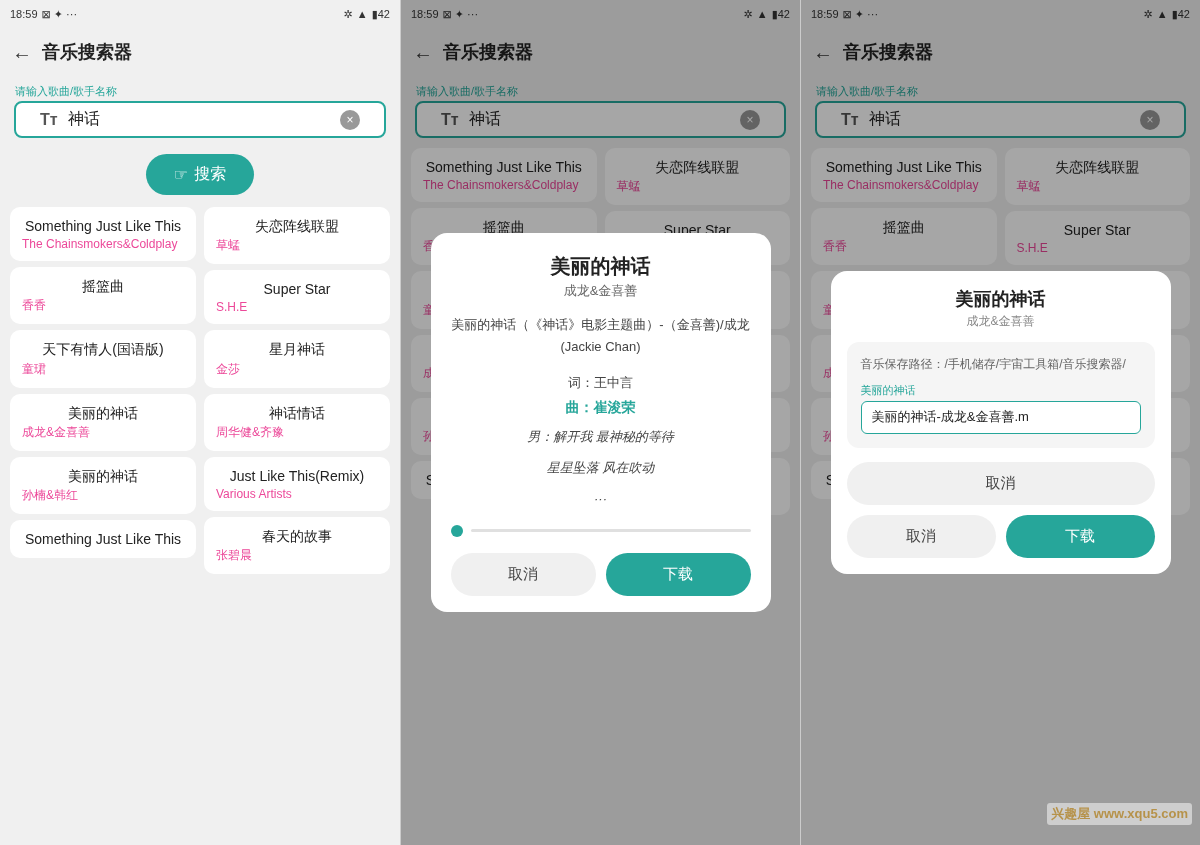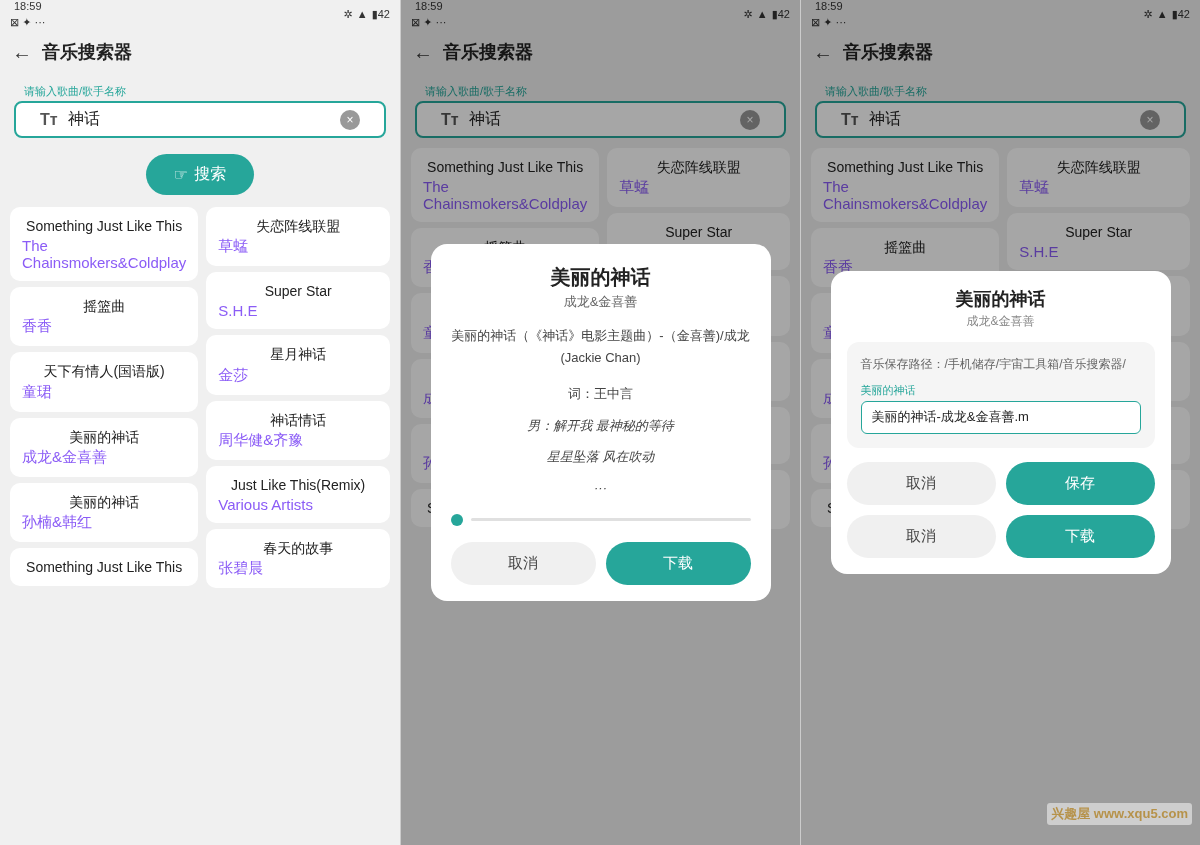--- a/index.html
+++ b/index.html
@@ -31,21 +31,21 @@
     .status-bar {
       height: 28px;
       background: #f0f0f0;
       display: flex;
       align-items: center;
       justify-content: space-between;
       padding: 0 10px;
       font-size: 11px;
       color: #333;
     }
-    .status-left { display: flex; align-items: center; gap: 4px; flex-direction: column; }
+    .status-left { display: flex; align-items: center; gap: 4px; }
     .status-right { display: flex; align-items: center; gap: 4px; }
 
     
     .app-header {
       height: 48px;
       background: #f0f0f0;
       display: flex;
       align-items: center;
       padding: 0 12px;
       gap: 10px;
@@ -63,21 +63,21 @@
 
     
     .search-area {
       padding: 8px 14px 6px;
       background: #f0f0f0;
     }
     .search-label {
       font-size: 11px;
       color: #26a69a;
       margin-bottom: 2px;
-      margin-left: 10px;
+      margin-left: 1px;
     }
     .search-box {
       display: flex;
       align-items: center;
       background: #fff;
       border: 2px solid #26a69a;
       border-radius: 8px;
       padding: 6px 24px;
       gap: 6px;
     }
@@ -145,22 +145,22 @@
       cursor: pointer;
     }
     .result-title {
       font-size: 14px;
       color: #222;
       font-weight: 500;
       line-height: 1.3;
       text-align: center;
     }
     .result-artist {
-      font-size: 15px;
-      color: #8b5cf6;
+      font-size: 12px;
+      color: #ec4899;
       margin-top: 2px;
     }
 
     
     .overlay {
       position: absolute;
       top: 0; left: 0; right: 0; bottom: 0;
       background: rgba(0,0,0,0.35);
       z-index: 10;
       display: flex;
@@ -498,20 +498,21 @@
         </div>
       </div>
   </div>
 
   <div class="overlay">
     <div class="song-card">
       <div class="song-card-title">美丽的神话</div>
       <div class="song-card-artist">成龙&amp;金喜善</div>
       <div class="song-card-body">美丽的神话（《神话》电影主题曲）-（金喜善)/成龙 (Jackie Chan)</div>
       <div class="song-card-body">词：王中言</div>
+      <div class="song-card-composer">曲：崔浚荣</div>
       <div class="song-card-lyrics">男：解开我 最神秘的等待</div>
       <div class="song-card-lyrics">星星坠落 风在吹动</div>
       <div class="song-card-lyrics">···</div>
       <div class="song-card-progress">
         <div class="progress-dot"></div>
         <div class="progress-bar-bg"></div>
       </div>
       <div class="card-actions">
         <button class="btn-cancel">取消</button>
         <button class="btn-download">下载</button>
@@ -605,21 +606,20 @@
       <div class="save-song-artist">成龙&amp;金喜善</div>
 
       <div class="save-inner-card">
         <div class="save-path-text">音乐保存路径：/手机储存/宇宙工具箱/音乐搜索器/</div>
         <div class="filename-label">美丽的神话</div>
         <input class="filename-input" readonly="" value="美丽的神话-成龙&amp;金喜善.m" style="">
       </div>
 
       <div class="save-actions">
         <button class="btn-cancel">取消</button>
-        <button class="btn-download">保存</button>
       </div>
 
       <div class="card-actions" style="margin-top:10px;">
         <button class="btn-cancel">取消</button>
         <button class="btn-download">下载</button>
       </div>
     </div>
   </div>
 
   <div class="watermark">兴趣屋 www.xqu5.com</div>

